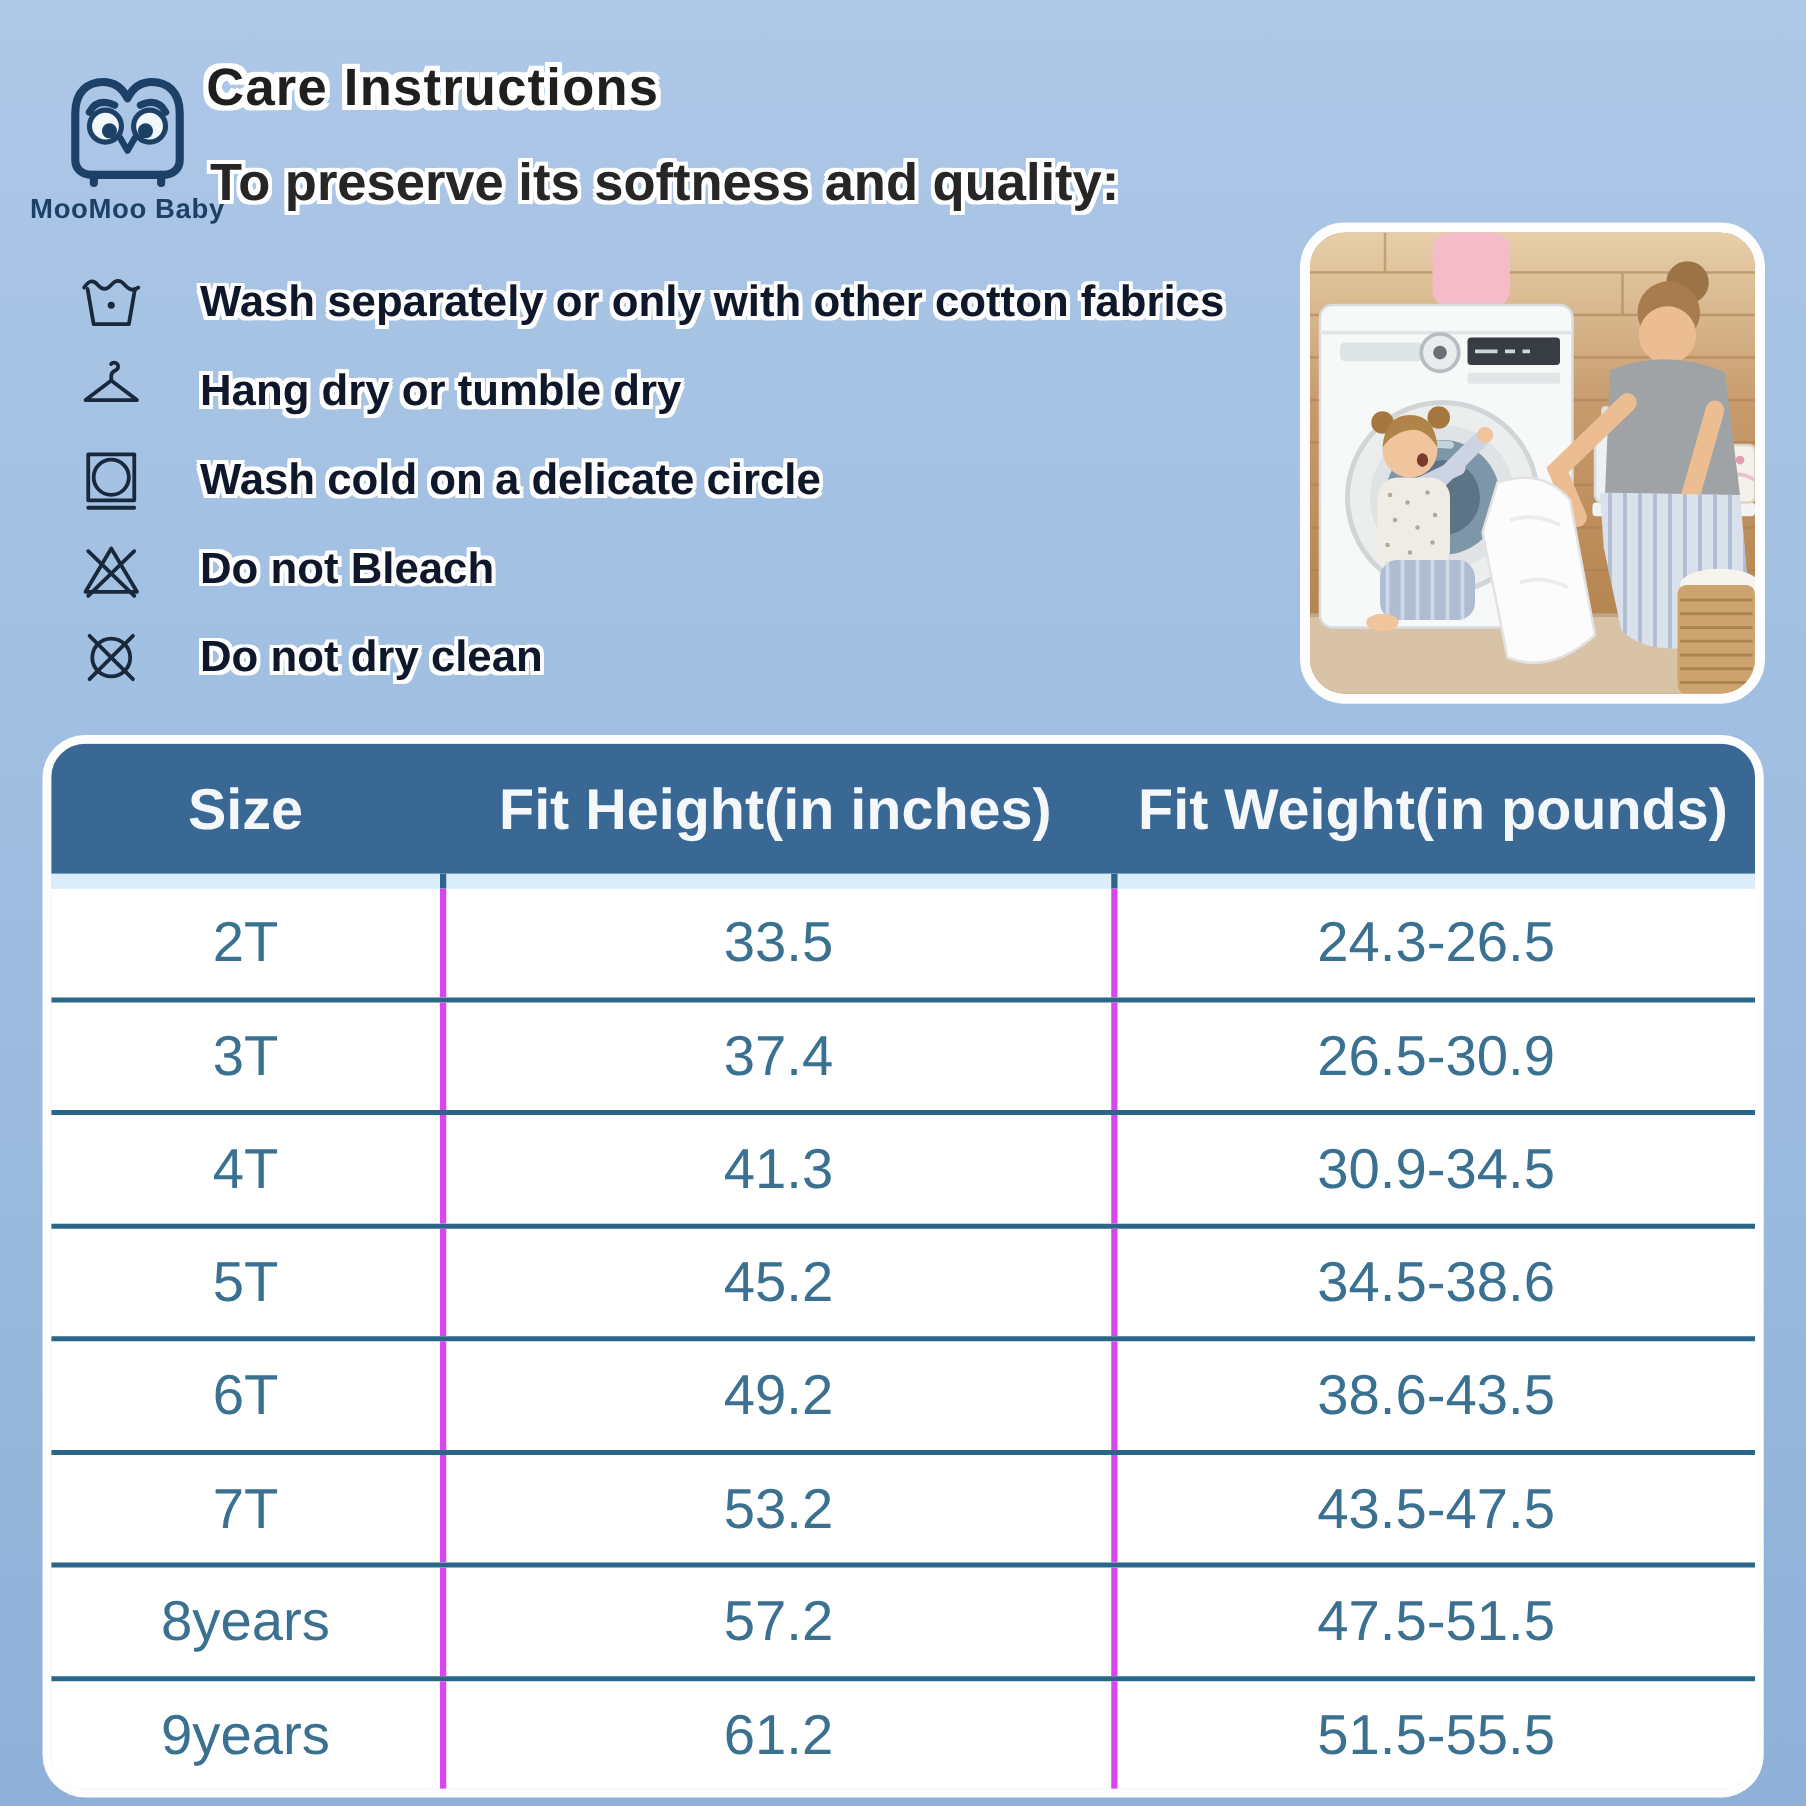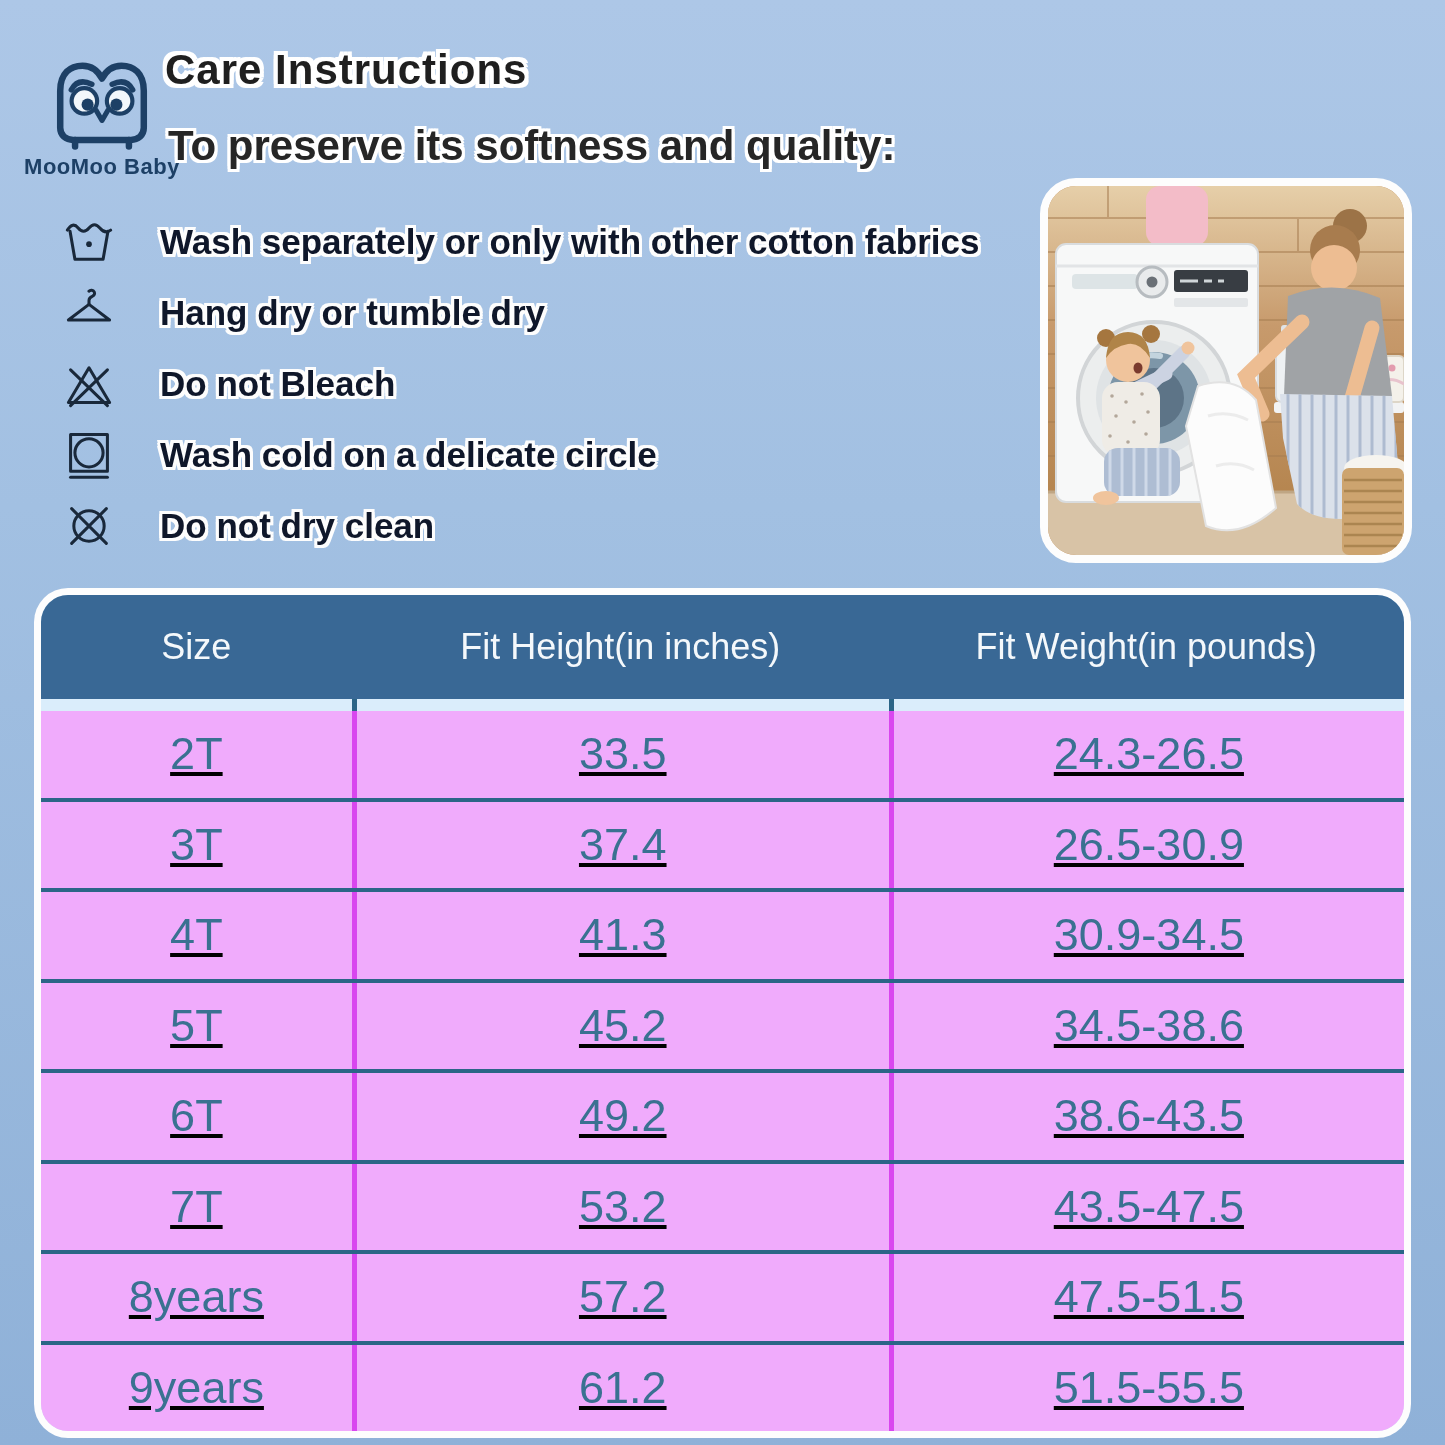--- a/index.html
+++ b/index.html
@@ -46,25 +46,25 @@
   
   .size-table{
     position:absolute;left:34px;top:588px;width:1377px;height:850px;
     background:#fdfdfd;border-radius:34px;padding:7px;box-sizing:border-box;
   }
   .tbl-inner{width:100%;height:100%;border-radius:27px;overflow:hidden;
     display:flex;flex-direction:column;background:#cee4f6;}
   .thead{flex:0 0 104px;background:#396895;display:grid;
     grid-template-columns:22.8% 39.4% 37.8%;}
   .th{display:flex;align-items:center;justify-content:center;
-    color:#f4f8fb;font-size:36px;font-weight:normal;}
+    color:#f4f8fb;font-size:46px;font-weight:bold;}
   .band{flex:0 0 12px;background:#daedfb;display:grid;grid-template-columns:22.8% 39.4% 37.8%;}
   .band .bl{border-left:5px solid #2b6587;}
   .tbody{flex:1;display:flex;flex-direction:column;}
-  .tr{flex:1;display:grid;grid-template-columns:22.8% 39.4% 37.8%;background:#f0abfc;text-decoration:underline;}
+  .tr{flex:1;display:grid;grid-template-columns:22.8% 39.4% 37.8%;background:#ffffff;}
   .tr + .tr{border-top:4px solid #2b6587;}
   .td{display:flex;align-items:center;justify-content:center;
     font-size:45px;color:#3a7191;}
   .td + .td{border-left:5px solid #d946ef;}
 </style>
 </head>
 <body>
 
 <div class="logo">
   <svg width="118" height="104" viewBox="0 0 120 112">
@@ -102,35 +102,35 @@
       <svg width="52" height="52" viewBox="0 0 48 48">
         <path d="M24 16 v-3.5 c0 -2.6 1.4 -3.2 3 -3.9 c2 -0.9 2.6 -2.4 1.8 -4.1 c-0.9 -1.9 -3.6 -2.1 -4.9 -0.6"></path>
         <path d="M24 16 L5 30.5 L43 30.5 Z"></path>
       </svg>
     </span>
     <span class="care-label">Hang dry or tumble dry</span>
   </li>
   <li class="care-item">
     <span class="care-icon">
       <svg width="52" height="52" viewBox="0 0 48 48">
-        <path d="M24 9 L5 41 L43 41 Z"></path>
-        <path d="M7 11 L41 44 M41 11 L7 44"></path>
-      </svg>
-    </span>
-    <span class="care-label">Do not Bleach</span>
-  </li>
-  <li class="care-item">
-    <span class="care-icon">
-      <svg width="52" height="52" viewBox="0 0 48 48">
         <rect x="7" y="5" width="34" height="34"></rect>
         <circle cx="24" cy="22" r="13"></circle>
         <path d="M7 44.5 H41"></path>
       </svg>
     </span>
     <span class="care-label">Wash cold on a delicate circle</span>
+  </li>
+  <li class="care-item">
+    <span class="care-icon">
+      <svg width="52" height="52" viewBox="0 0 48 48">
+        <path d="M24 9 L5 41 L43 41 Z"></path>
+        <path d="M7 11 L41 44 M41 11 L7 44"></path>
+      </svg>
+    </span>
+    <span class="care-label">Do not Bleach</span>
   </li>
   <li class="care-item">
     <span class="care-icon">
       <svg width="52" height="52" viewBox="0 0 48 48">
         <circle cx="24" cy="24" r="14"></circle>
         <path d="M8 8 L40 40 M40 8 L8 40"></path>
       </svg>
     </span>
     <span class="care-label">Do not dry clean</span>
   </li>

